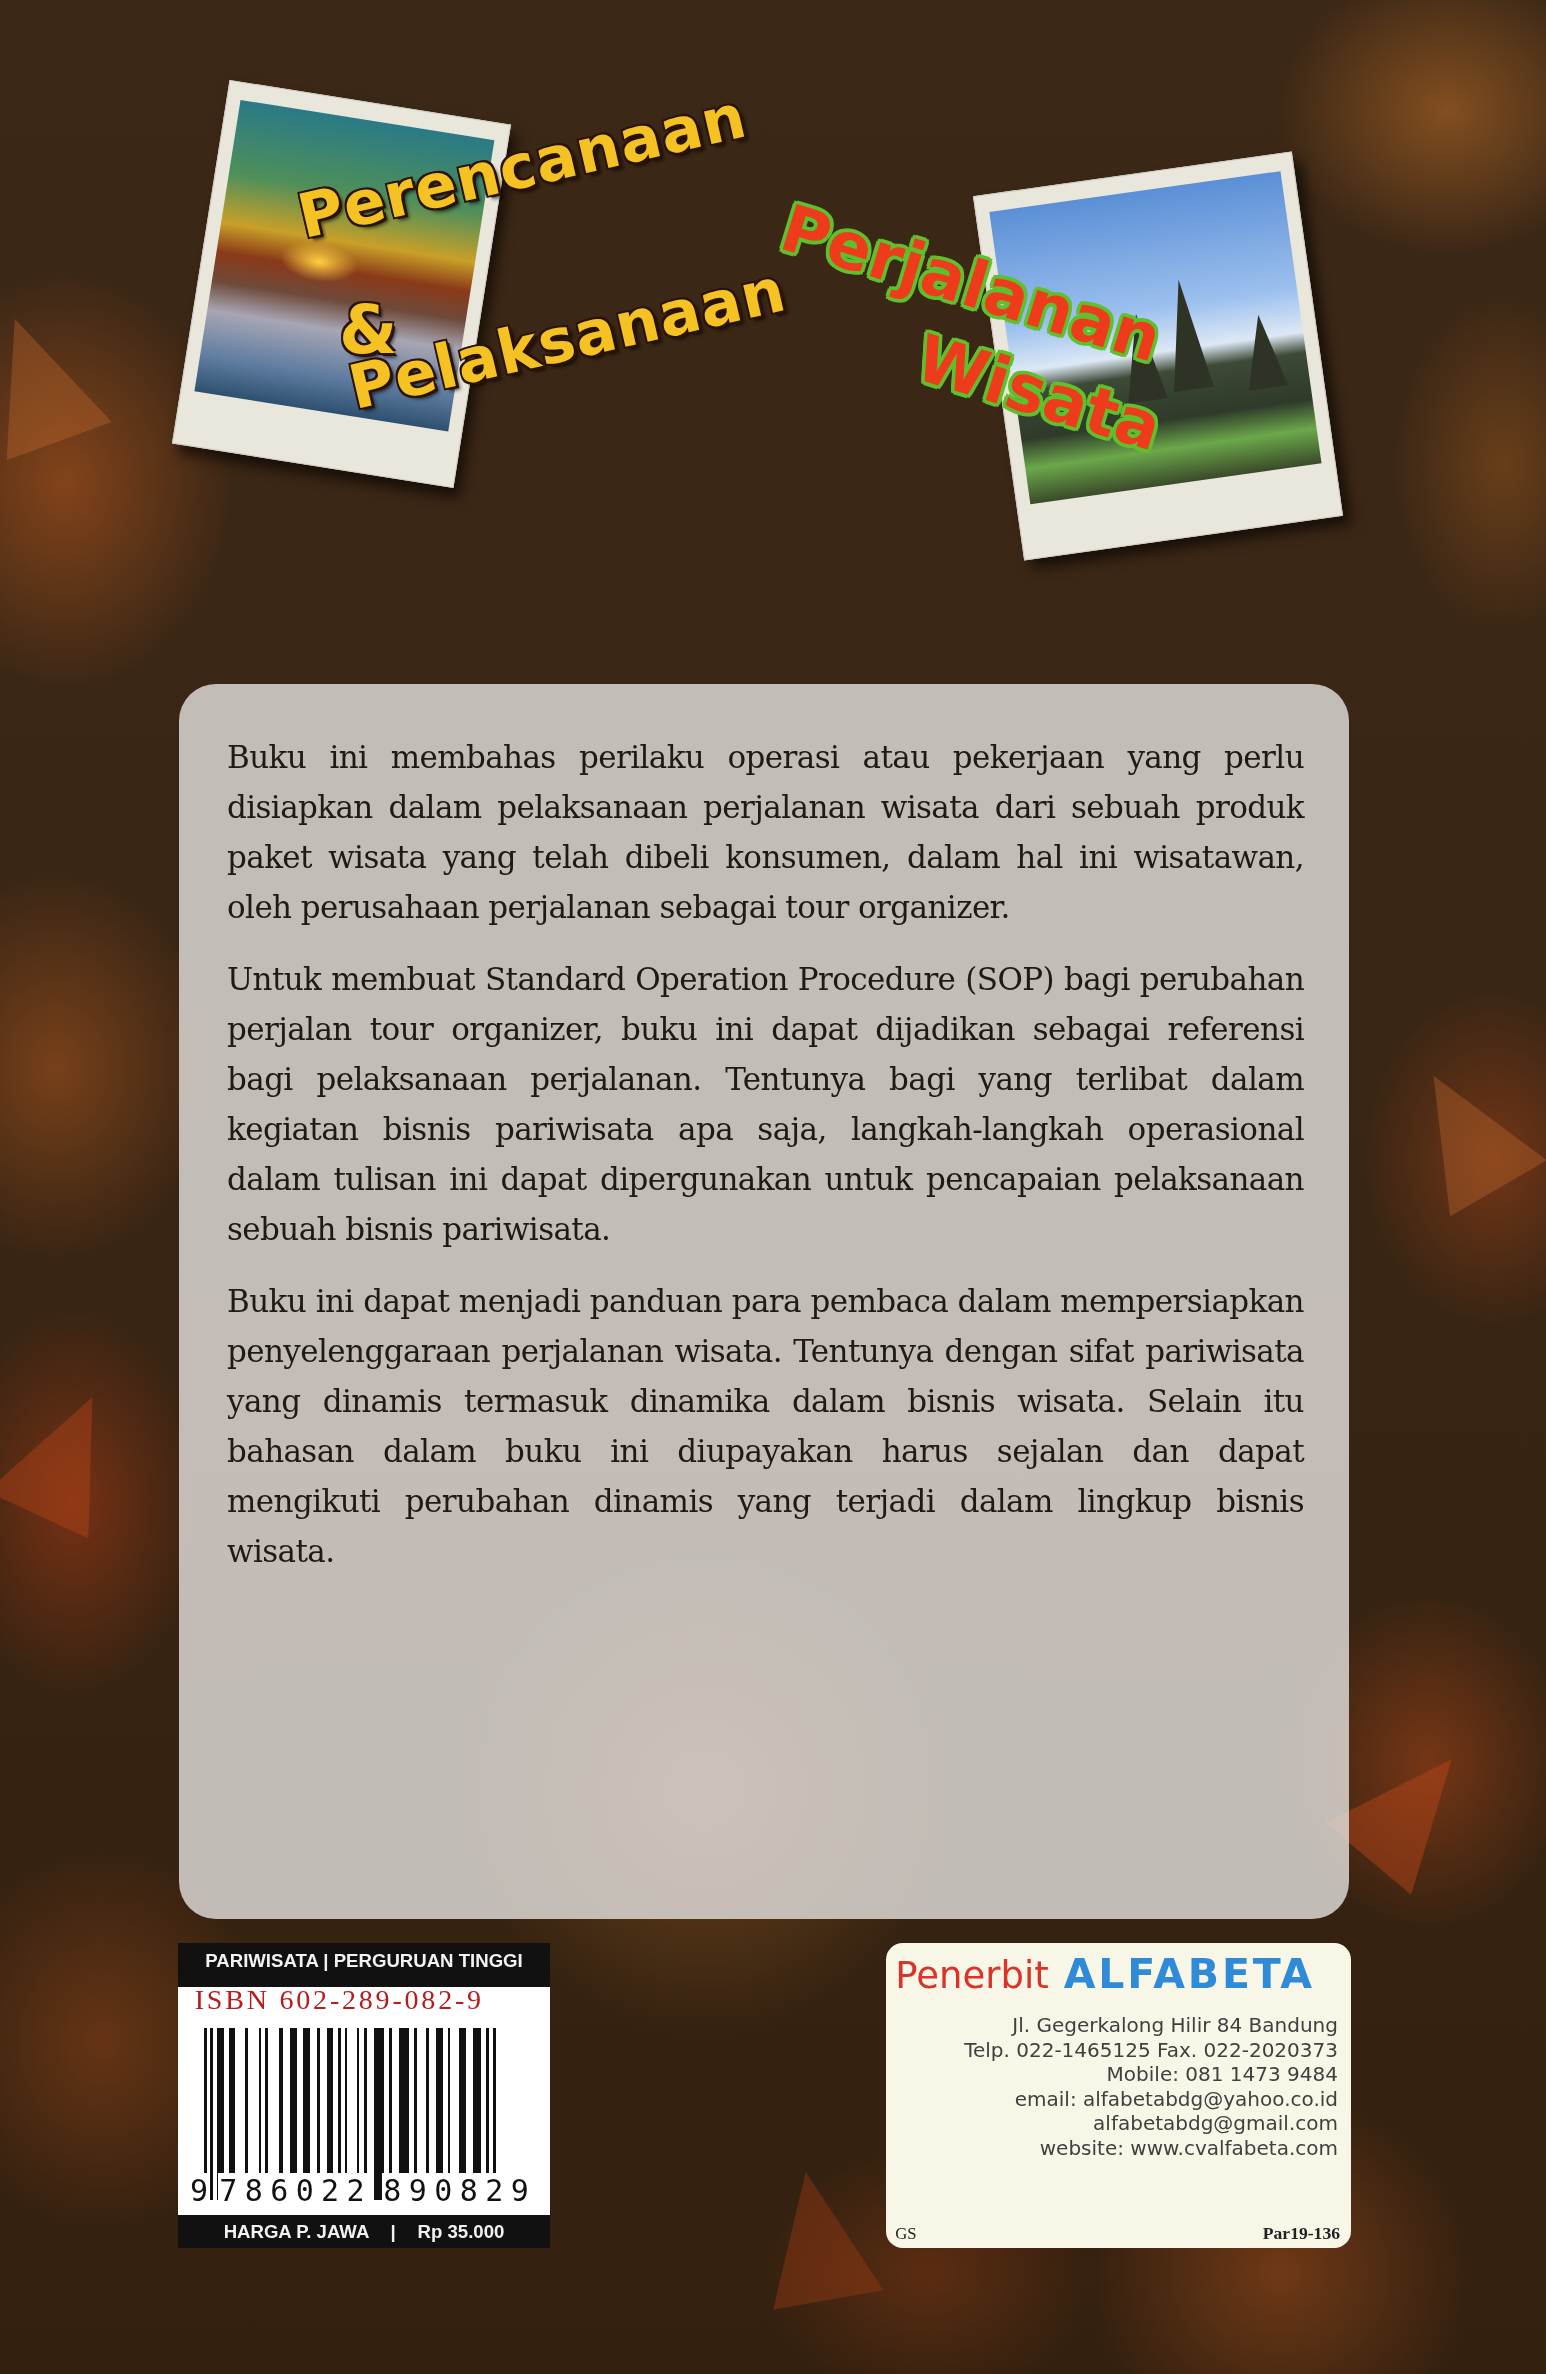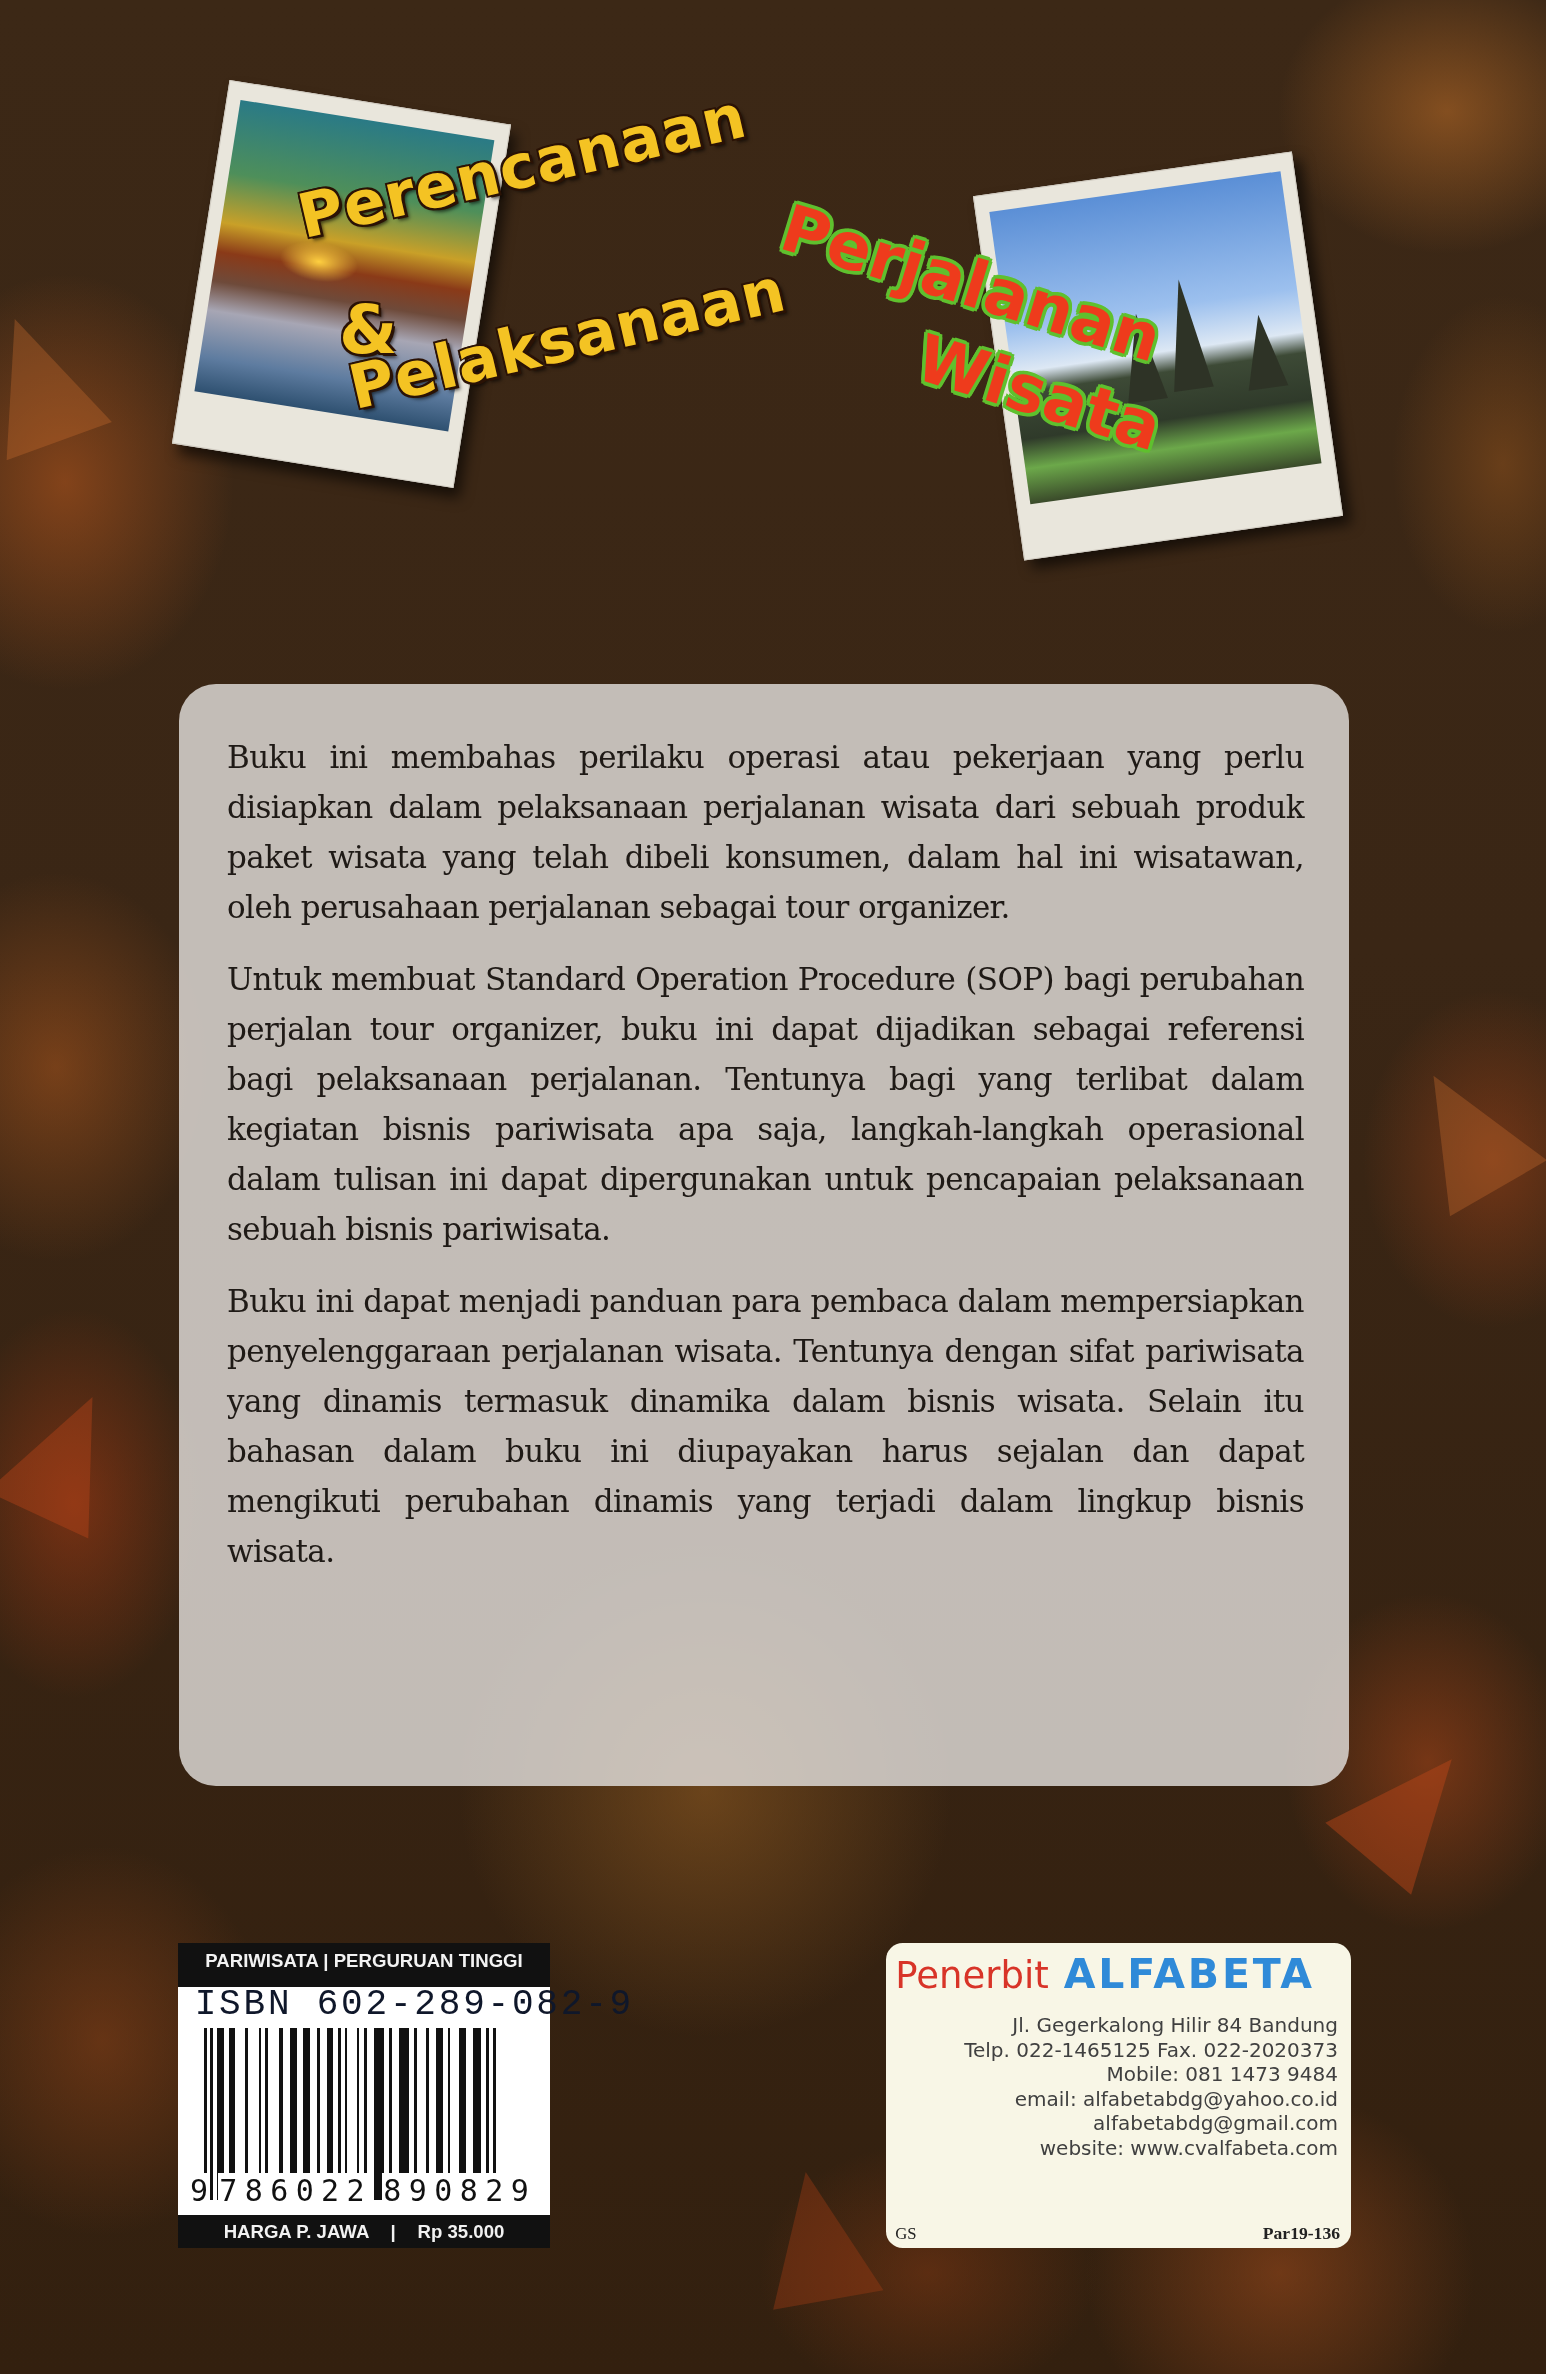--- a/index.html
+++ b/index.html
@@ -53,40 +53,40 @@
     white-space:nowrap;
   }
   .title-red {
     position:absolute; font-family:"DejaVu Sans", sans-serif; font-weight:bold;
     color:#ee3b1c; font-size:65px; line-height:1; white-space:nowrap;
     text-shadow: 3.7px 0 0 #5fc02e, -3.7px 0 0 #5fc02e, 0 3.7px 0 #5fc02e, 0 -3.7px 0 #5fc02e,
                  2.8px 2.8px 0 #5fc02e, -2.8px -2.8px 0 #5fc02e, 2.8px -2.8px 0 #5fc02e, -2.8px 2.8px 0 #5fc02e;
   }
   
   .blurb {
-    position:absolute; left:179px; top:684px; width:1170px; height:1102px;
+    position:absolute; left:179px; top:684px; width:1170px; height:1235px;
     background:rgba(222,218,214,0.84); border-radius:37px;
     box-sizing:border-box; padding:48px 45px 0 48px;
     color:#1f1a16; font-family:"DejaVu Serif", serif;
   }
   .blurb p {
     margin:0 0 22px 0; font-size:31px; line-height:50px; text-align:justify;
     letter-spacing:-0.6px;
   }
   
   .barcode-box { position:absolute; left:178px; top:1943px; width:372px; height:305px; background:#fff; }
   .bc-top, .bc-bottom {
     position:absolute; left:0; right:0; background:#111; color:#f2f2f2;
     font-family:"Liberation Sans", sans-serif; font-weight:bold; text-align:center;
   }
   .bc-top { top:0; height:44px; font-size:18.6px; line-height:35px; }
   .bc-bottom { bottom:0; height:33px; font-size:18.6px; line-height:33px; }
   .bc-isbn {
-    position:absolute; top:41px; left:16.7px; right:11px; font-family:Liberation Mono, monospace;
-    font-size:36px; letter-spacing:2.8px; color:#0f172a; white-space:nowrap;
+    position:absolute; top:41px; left:16.7px; right:11px; font-family:Liberation Serif, serif;
+    font-size:28px; letter-spacing:2.8px; color:#b91c1c; white-space:nowrap;
   }
   .bc-bars { position:absolute; left:26px; right:20.4px; top:85px; height:172px; display:flex; gap:0; align-items:stretch; }
   .bc-bars span { display:block; background:#111; }
   .bc-digits {
     position:absolute; left:11px; right:13px; top:230px; font-family:"DejaVu Sans Mono", monospace;
     font-size:30px; color:#111; white-space:nowrap; display:flex; justify-content:space-between;
   }
   .bc-digits .d { background:#fff; padding:0 0.9px; }
   
   .pub-box {

